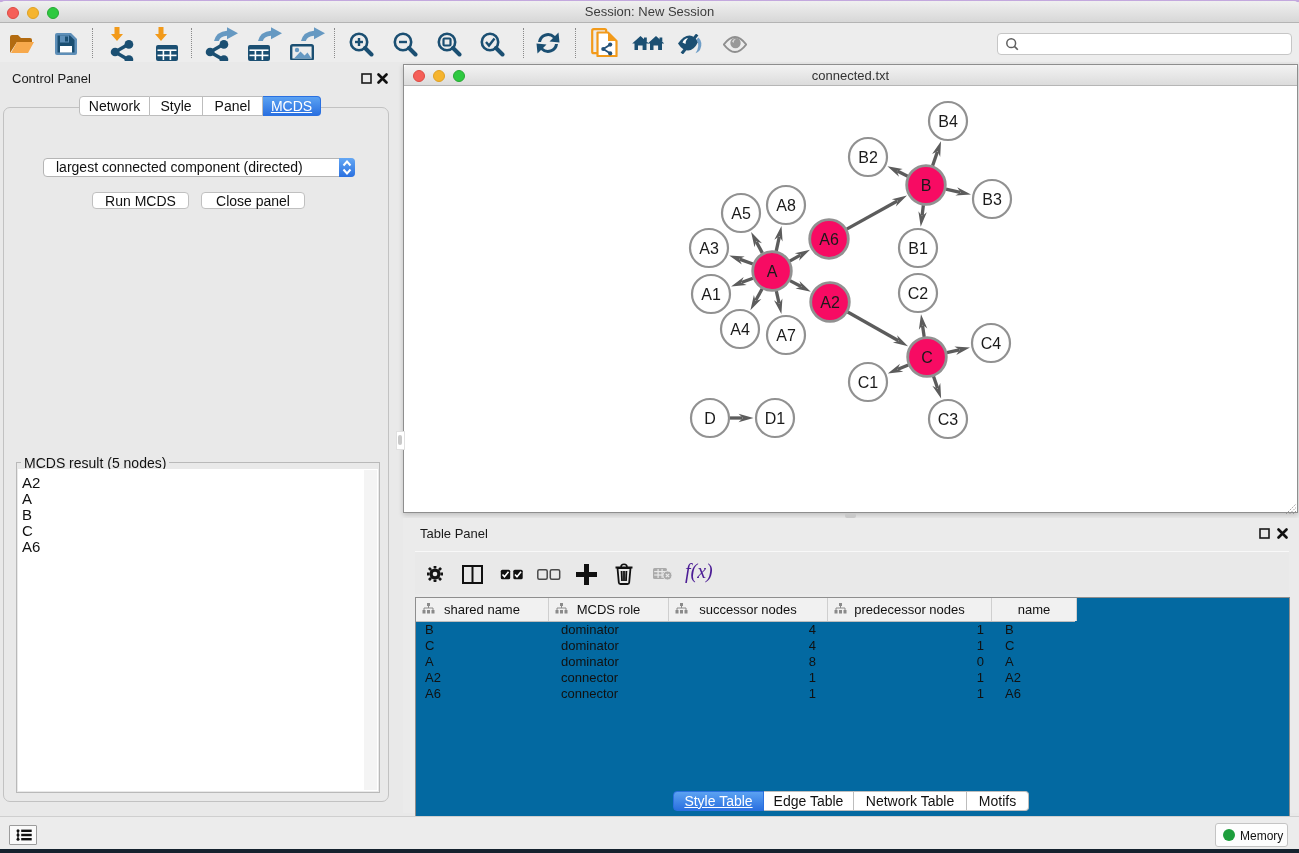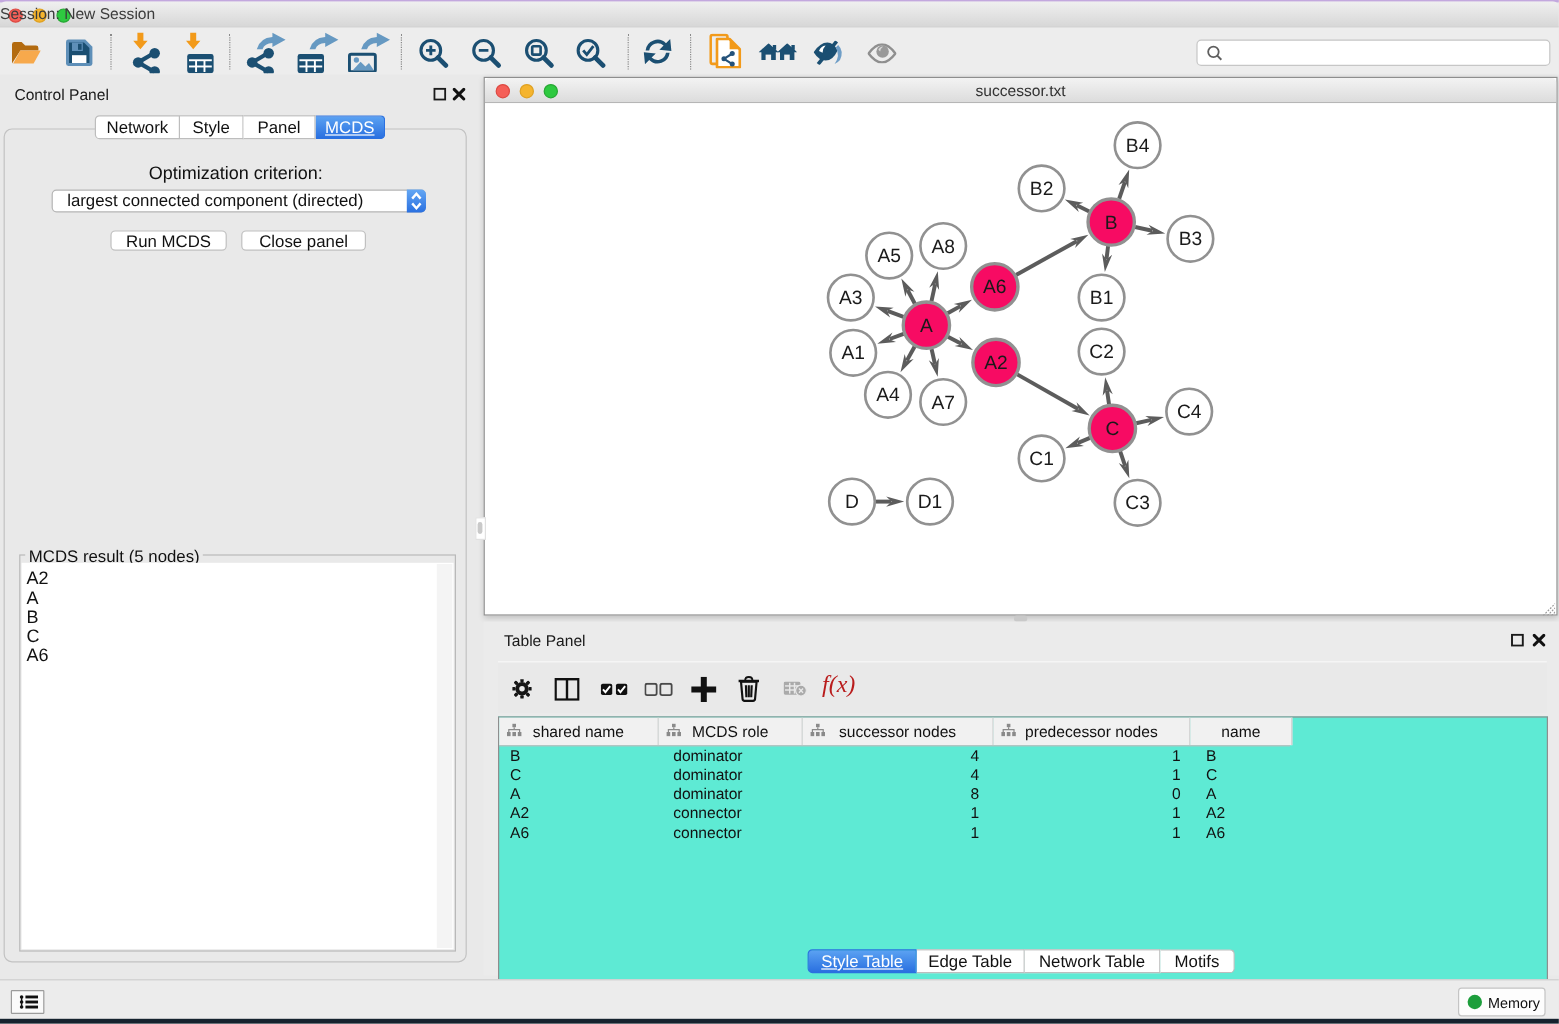--- a/index.html
+++ b/index.html
@@ -8,21 +8,21 @@
   .abs{position:absolute;}
   
   #wall-top{left:0;top:0;width:1299px;height:2px;background:#C3A8DE;}
   #titlebar{left:0;top:1px;width:1299px;height:21px;
     background:linear-gradient(#f0f0f0,#d7d7d7);
     border-bottom:1px solid #b4b4b4;border-radius:5px 5px 0 0;}
   .tl{position:absolute;width:12px;height:12px;border-radius:50%;top:6px;}
   #titlebar .t1{left:7px;background:#f55f58;border:1px solid #dd4a43;box-sizing:border-box;}
   #titlebar .t2{left:27px;background:#f5b42e;border:1px solid #dfa123;box-sizing:border-box;}
   #titlebar .t3{left:47px;background:#2ec940;border:1px solid #27a834;box-sizing:border-box;}
-  #titlebar .ttext{position:absolute;left:0;right:0;top:3px;
+  #titlebar .ttext{position:absolute;left:0;right:0;top:3px;text-align:center;
     font-size:13px;color:#3c3c3c;}
   #toolbar{left:0;top:23px;width:1299px;height:39px;background:#ededed;}
   .vsep{position:absolute;top:5px;height:30px;width:0;
     border-left:1px dotted #8a8a8a;}
   #searchbox{position:absolute;left:997px;top:10px;width:293px;height:20px;
     background:#fff;border:1px solid #c6c6c6;border-radius:4px;}
   
   #cpanel{left:2px;top:64px;width:389px;height:749px;background:#e9e9e9;}
   #cpanel .hdr{position:absolute;left:10px;top:7px;font-size:13px;color:#1a1a1a;}
   .tabrow{position:absolute;display:flex;z-index:5;}
@@ -61,21 +61,21 @@
     font-size:13px;color:#333;}
   #netwin .t1{left:9px;background:#f55f58;border:1px solid #dd4a43;box-sizing:border-box;top:5px;}
   #netwin .t2{left:29px;background:#f5b42e;border:1px solid #dfa123;box-sizing:border-box;top:5px;}
   #netwin .t3{left:49px;background:#2ec940;border:1px solid #27a834;box-sizing:border-box;top:5px;}
   #grip{position:absolute;right:1px;bottom:1px;width:11px;height:11px;}
   
   #tpanel{left:403px;top:518px;width:896px;height:295px;background:#ebebeb;}
   #tpanel .hdr{position:absolute;left:17px;top:8px;font-size:13px;color:#1a1a1a;}
   #ttoolbar{position:absolute;left:12px;top:33px;right:10px;height:42px;
     background:#e9e9e9;border-top:1px solid #f8f8f8;}
-  #tbl{position:absolute;left:12px;top:79px;width:875px;height:222px;background:#5eead4;
+  #tbl{position:absolute;left:12px;top:79px;width:875px;height:222px;background:#0369a1;
     border:1px solid #8e8e8e;box-sizing:border-box;}
   .th{position:absolute;top:0;height:23px;background:#f1f1f1;border-right:1px solid #cfcfcf;
     box-sizing:border-box;font-size:13px;color:#111;text-align:center;line-height:23px;}
   #tblhdr-line{position:absolute;left:0;top:23px;width:659px;height:1px;background:#bdbdbd;}
   .tr{position:absolute;left:0;width:100%;height:16px;font-size:13px;color:#111;}
   .tr span{position:absolute;}
   
   
   #statusbar{left:0;top:816px;width:1299px;height:33px;background:#ececec;
     border-top:1px solid #cfcfcf;box-sizing:border-box;}
@@ -236,21 +236,20 @@
     <svg class="abs" style="left:375px;top:9px" width="11" height="11" viewBox="0 0 11 11">
       <path d="M1.5 1.5 L9.5 9.5 M9.5 1.5 L1.5 9.5" stroke="#111" stroke-width="2.6" stroke-linecap="round"></path>
     </svg>
   <div class="tabrow" style="left:77px;top:32px;">
     <div class="tab first" style="width:71px;">Network</div>
     <div class="tab" style="width:53px;">Style</div>
     <div class="tab" style="width:60px;">Panel</div>
     <div class="tab sel last" style="width:58px;">MCDS</div>
   </div>
   <div id="cpcontent"></div>
-  <div id="optlabel">Optimization criterion:</div>
   <div id="combo">largest connected component (directed)
     <div class="step">
         <svg style="position:absolute;left:3px;top:2px" width="10" height="15" viewBox="0 0 10 15">
           <path d="M1.5 5.5 L5 1.5 L8.5 5.5" fill="none" stroke="#fff" stroke-width="2"></path>
           <path d="M1.5 9.5 L5 13.5 L8.5 9.5" fill="none" stroke="#fff" stroke-width="2"></path>
         </svg>
       </div>
   </div>
   <div class="btn" style="left:90px;top:128px;width:97px;">Run MCDS</div>
   <div class="btn" style="left:199px;top:128px;width:104px;">Close panel</div>
@@ -259,21 +258,21 @@
     <div class="list">A2<br>A<br>B<br>C<br>A6</div>
     <div class="sbar"></div>
   </div>
 </div>
 
 <div id="netwin" class="abs">
   <div class="wtitle">
     <div class="tl t1"></div>
       <div class="tl t2"></div>
       <div class="tl t3"></div>
-    <div class="wtext">successor.txt</div>
+    <div class="wtext">connected.txt</div>
   </div>
   <svg class="abs" style="left:0px;top:21px;" width="893" height="427" viewBox="0 0 893 427">
 <line x1="358.4" y1="167.1" x2="352.3" y2="155.7" stroke="#5c5c5c" stroke-width="3.3"></line>
 <polygon points="347.1,146.0 358.0,157.2 352.1,155.2 350.5,161.2" fill="#5c5c5c"></polygon>
 <line x1="372.2" y1="165.1" x2="375.3" y2="150.8" stroke="#5c5c5c" stroke-width="3.3"></line>
 <polygon points="377.5,140.0 378.6,155.6 375.4,150.3 370.3,153.8" fill="#5c5c5c"></polygon>
 <line x1="348.9" y1="178.0" x2="335.5" y2="173.1" stroke="#5c5c5c" stroke-width="3.3"></line>
 <polygon points="325.2,169.4 340.7,170.5 335.1,173.0 337.8,178.5" fill="#5c5c5c"></polygon>
 <line x1="349.0" y1="192.2" x2="337.4" y2="196.5" stroke="#5c5c5c" stroke-width="3.3"></line>
 <polygon points="327.1,200.4 339.7,191.1 336.9,196.7 342.7,199.1" fill="#5c5c5c"></polygon>
@@ -426,21 +425,21 @@
         <g fill="#aaa">
           <rect x="0" y="0" width="14" height="11" rx="1.5"></rect>
           <rect x="1.2" y="3" width="11.6" height="1.2" fill="#e9e9e9"></rect>
           <rect x="1.2" y="6.4" width="11.6" height="1.2" fill="#e9e9e9"></rect>
           <rect x="4.5" y="1" width="1.2" height="9" fill="#e9e9e9"></rect>
           <rect x="8.5" y="1" width="1.2" height="9" fill="#e9e9e9"></rect>
           <circle cx="14.5" cy="7.5" r="4.5" fill="#aaa" stroke="#e9e9e9" stroke-width="1"></circle>
           <path d="M12.8 5.8 L16.2 9.2 M16.2 5.8 L12.8 9.2" stroke="#e9e9e9" stroke-width="1.2"></path>
         </g>
       </svg>
-<div style="position:absolute;left:270px;top:8px;font-family:'Liberation Serif',serif;font-style:italic;font-size:20px;color:#b91c1c;">f(x)</div>
+<div style="position:absolute;left:270px;top:8px;font-family:'Liberation Serif',serif;font-style:italic;font-size:20px;color:#4c1d95;">f(x)</div>
     </div>
   <div id="tbl">
     <div class="th" style="left:0px;width:133px;"><svg style="position:absolute;left:6px;top:5px" width="13" height="11" viewBox="0 0 13 11">
           <g fill="#8a8a8a">
             <rect x="5" y="0" width="3" height="3"></rect>
             <path d="M2 7 L2 5 L11 5 L11 7" stroke="#8a8a8a" stroke-width="1" fill="none"></path>
             <line x1="6.5" y1="3" x2="6.5" y2="5" stroke="#8a8a8a" stroke-width="1"></line>
             <rect x="0.5" y="7" width="3" height="3.5"></rect>
             <rect x="5" y="7" width="3" height="3.5"></rect>
             <rect x="9.5" y="7" width="3" height="3.5"></rect>

